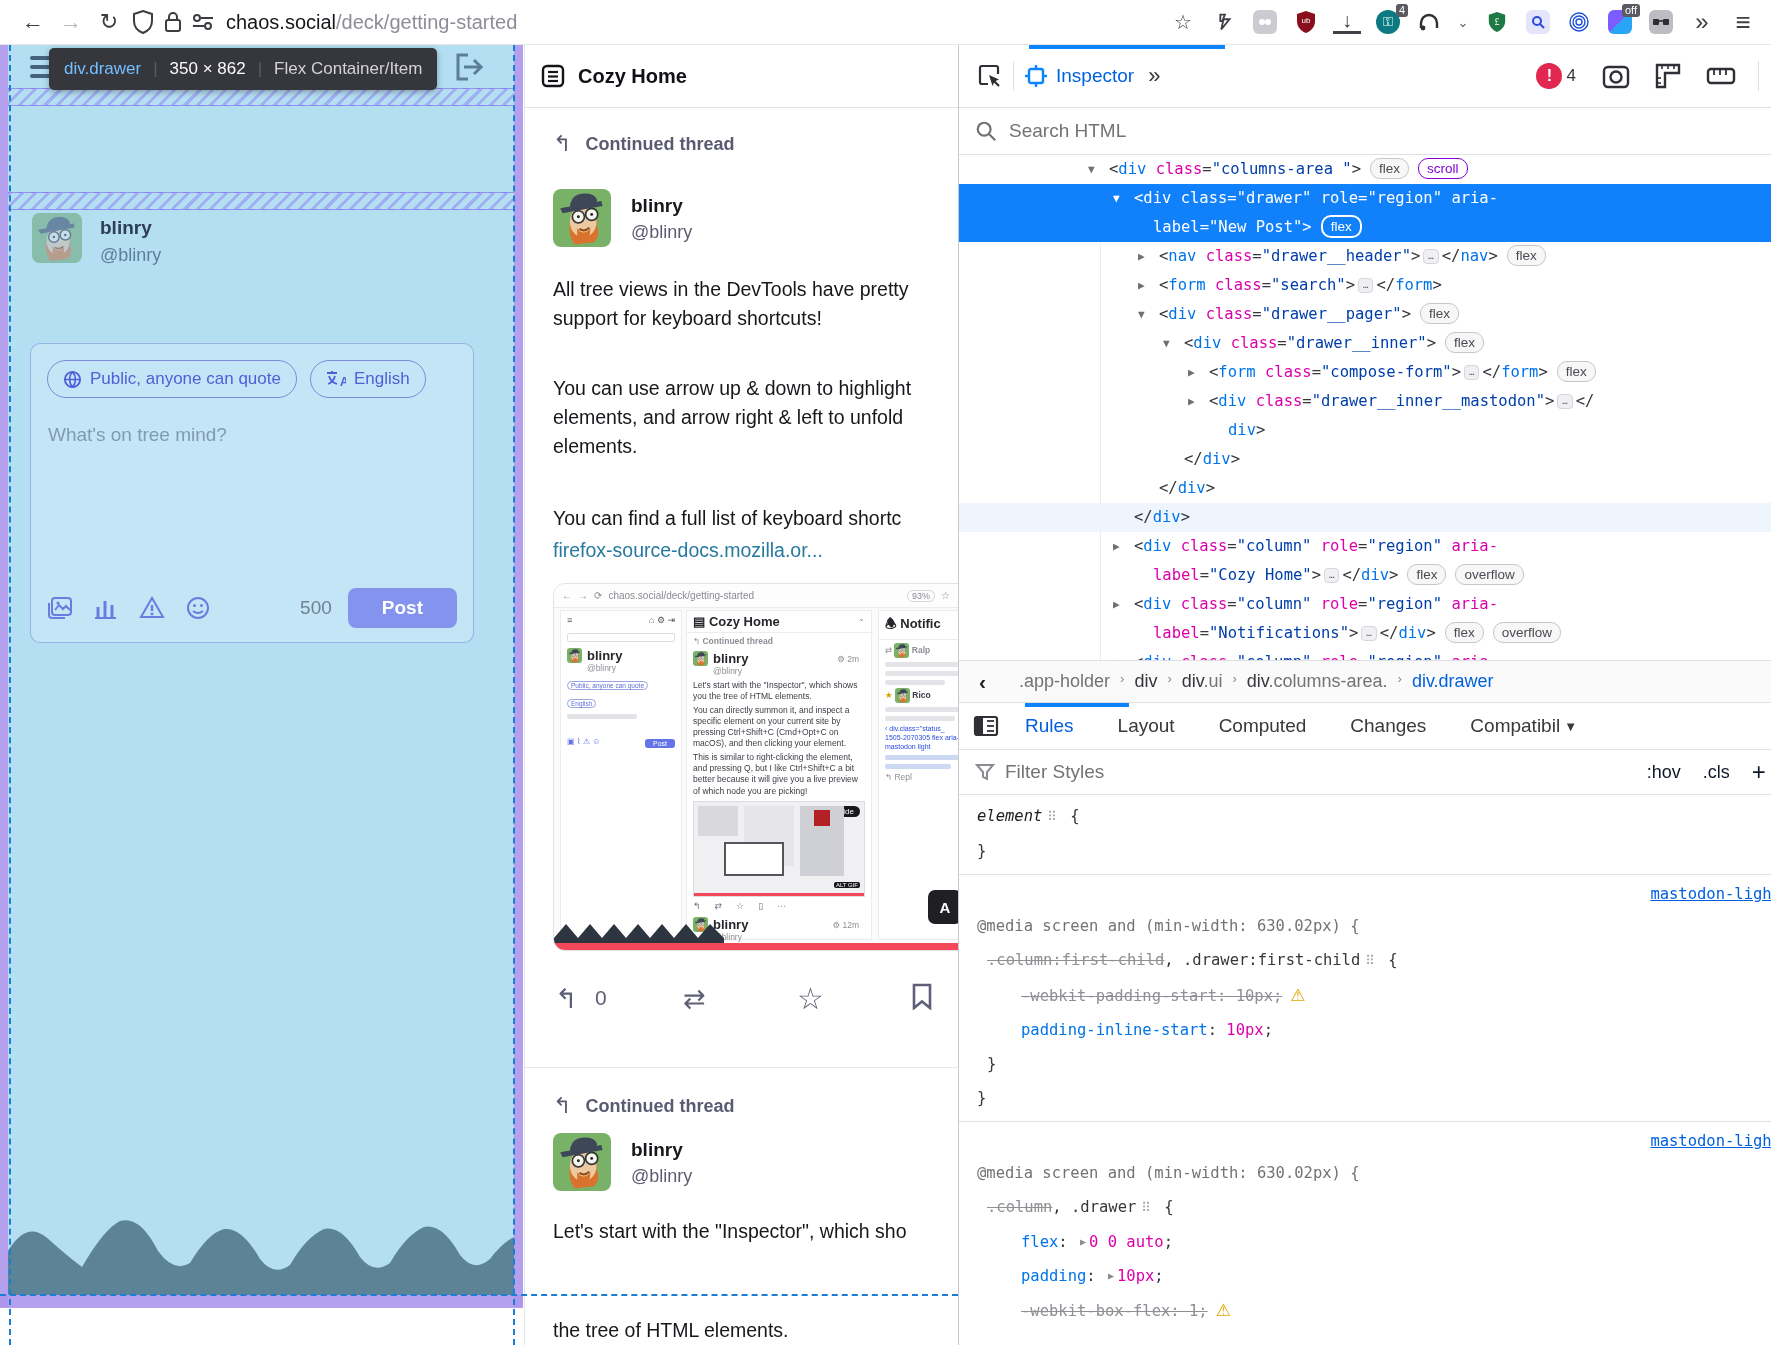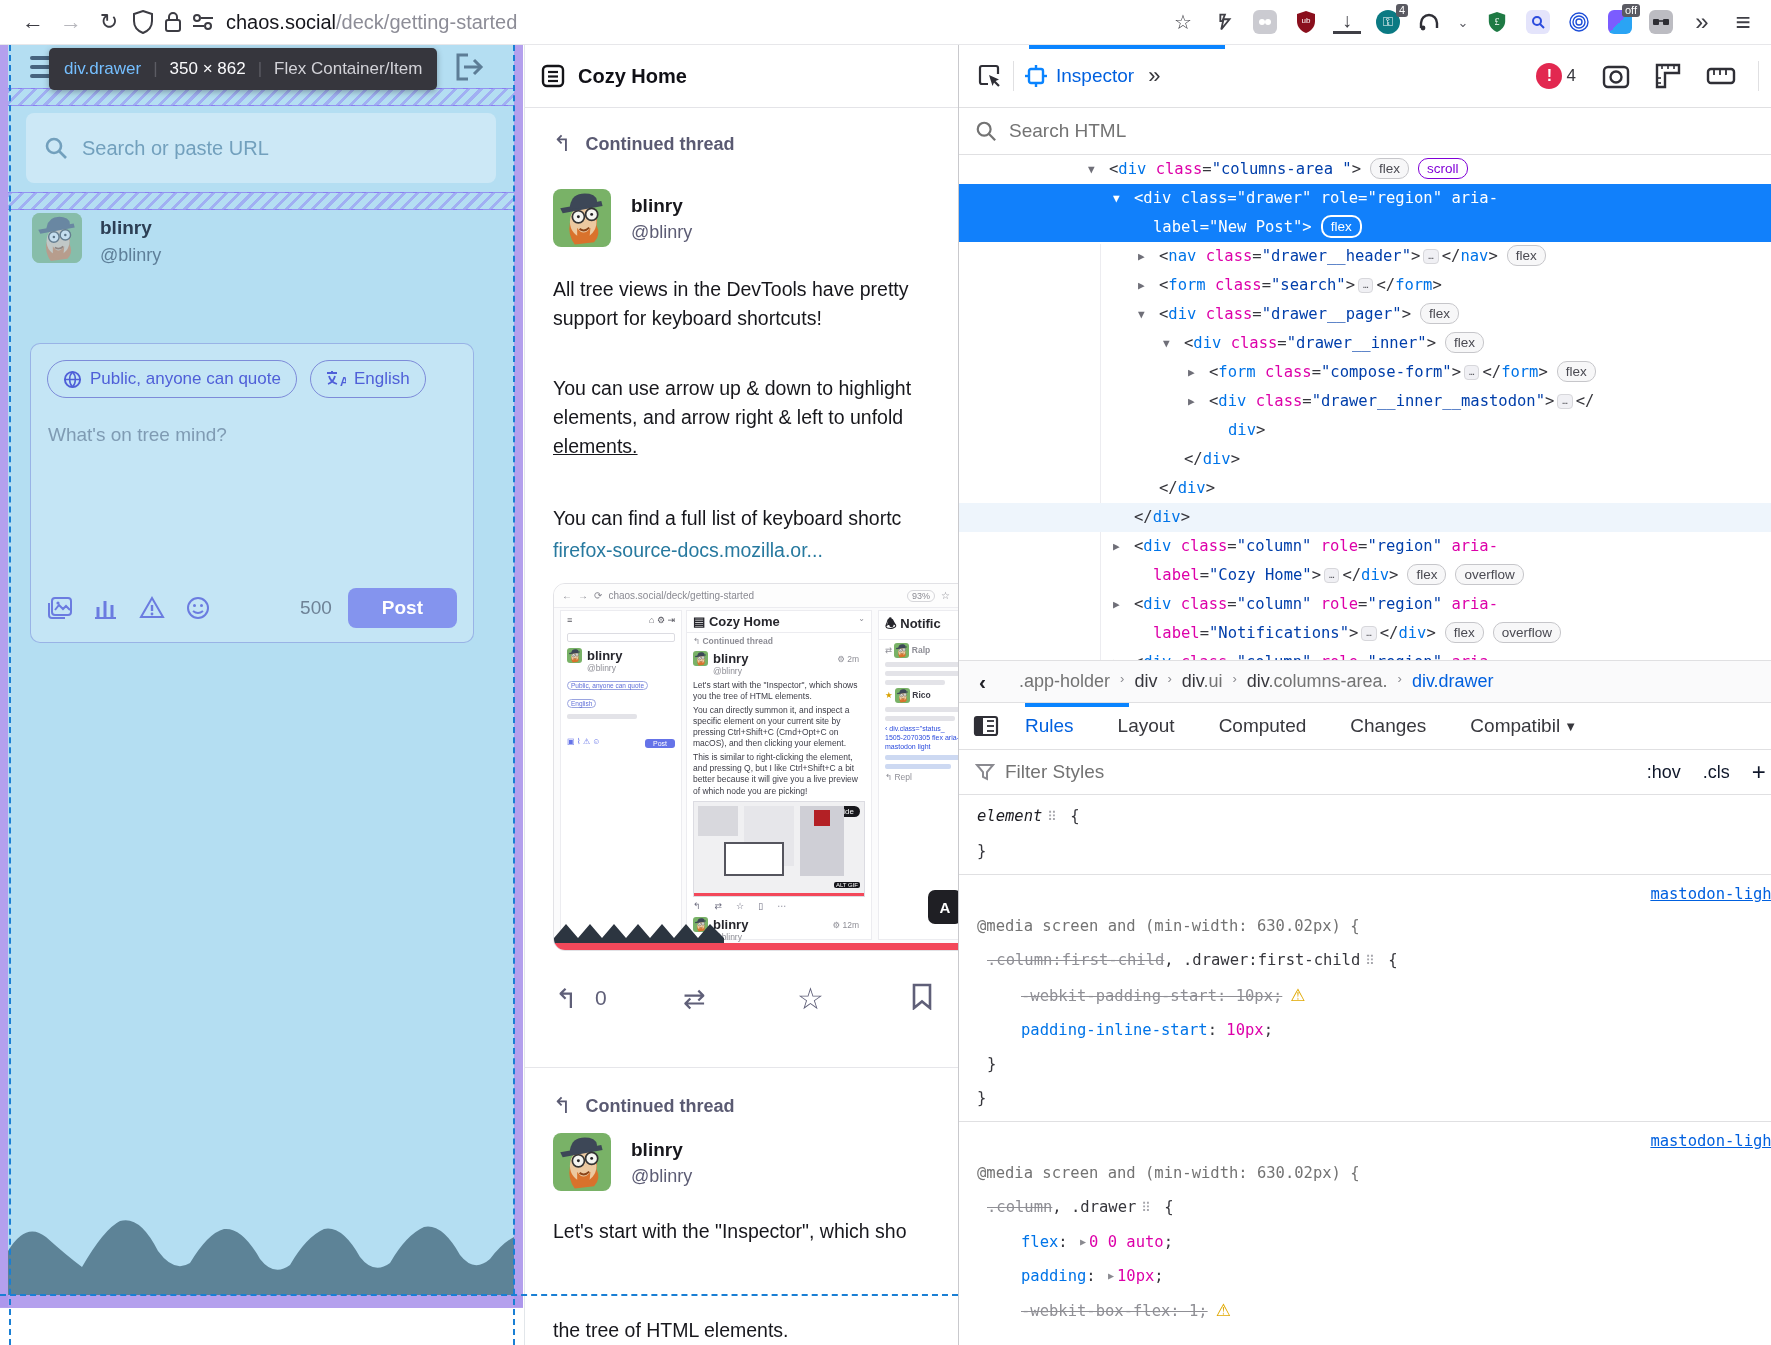--- a/index.html
+++ b/index.html
@@ -309,27 +309,20 @@
   </div>
 
   <div id="node-tooltip">
     <span id="tt-sel">div.drawer</span>
     <span class="sep">|</span>
     <span id="tt-dim">350 × 862</span>
     <span class="sep">|</span>
     <span id="tt-note">Flex Container/Item</span>
   </div>
 
-  <div id="drawer-search" class="dz">
-    <svg width="24" height="24" viewBox="0 0 24 24">
-        <circle cx="10" cy="10" r="7" fill="none" stroke="#72a0bd" stroke-width="2.6"></circle>
-        <line x1="15" y1="15" x2="22" y2="22" stroke="#72a0bd" stroke-width="2.6"></line>
-      </svg>
-    <span>Search or paste URL</span>
-  </div>
 
   <div id="drawer-user" class="dz">
     <span class="avatar tinted">
         <svg width="100%" height="100%" viewBox="0 0 48 48" preserveAspectRatio="none">
           <rect width="48" height="48" fill="#79b267"></rect>
           <path d="M30 14 Q38 20 36 30 Q40 38 34 44 L18 46 Q12 38 14 28 Z" fill="#d9722c"></path>
           <ellipse cx="25" cy="27" rx="11" ry="13" fill="#ecc9a0"></ellipse>
           <path d="M20 32 Q25 40 31 32 L30 42 Q25 46 20 42 Z" fill="#d9722c"></path>
           <path d="M6 16 L40 10 L41 14 L8 20 Z" fill="#3d4757"></path>
           <path d="M14 14 Q16 2 30 4 Q38 6 36 13 L14 17 Z" fill="#3d4757"></path>
@@ -434,21 +427,21 @@
       <span>
         <div class="nm">blinry</div>
         <div class="hd">@blinry</div>
       </span>
     </div>
 
     <div class="pline" style="top:233px;">All tree views in the DevTools have pretty</div>
     <div class="pline" style="top:262px;">support for keyboard shortcuts!</div>
     <div class="pline" style="top:332px;">You can use arrow up &amp; down to highlight</div>
     <div class="pline" style="top:361px;">elements, and arrow right &amp; left to unfold</div>
-    <div class="pline" style="top:390px;text-decoration:underline;">elements.</div>
+    <div class="pline" style="top:390px;">elements.</div>
     <div class="pline" style="top:462px;">You can find a full list of keyboard shortc</div>
     <div class="pline plink" style="top:494px;">firefox-source-docs.mozilla.or...</div>
 
     <div id="post-img">
       <div class="mini-bar">
         <span>←</span>
           <span>→</span>
           <span>⟳</span>
         <span>chaos.social/deck/getting-started</span>
         <span class="mini-zoom">93%</span>

